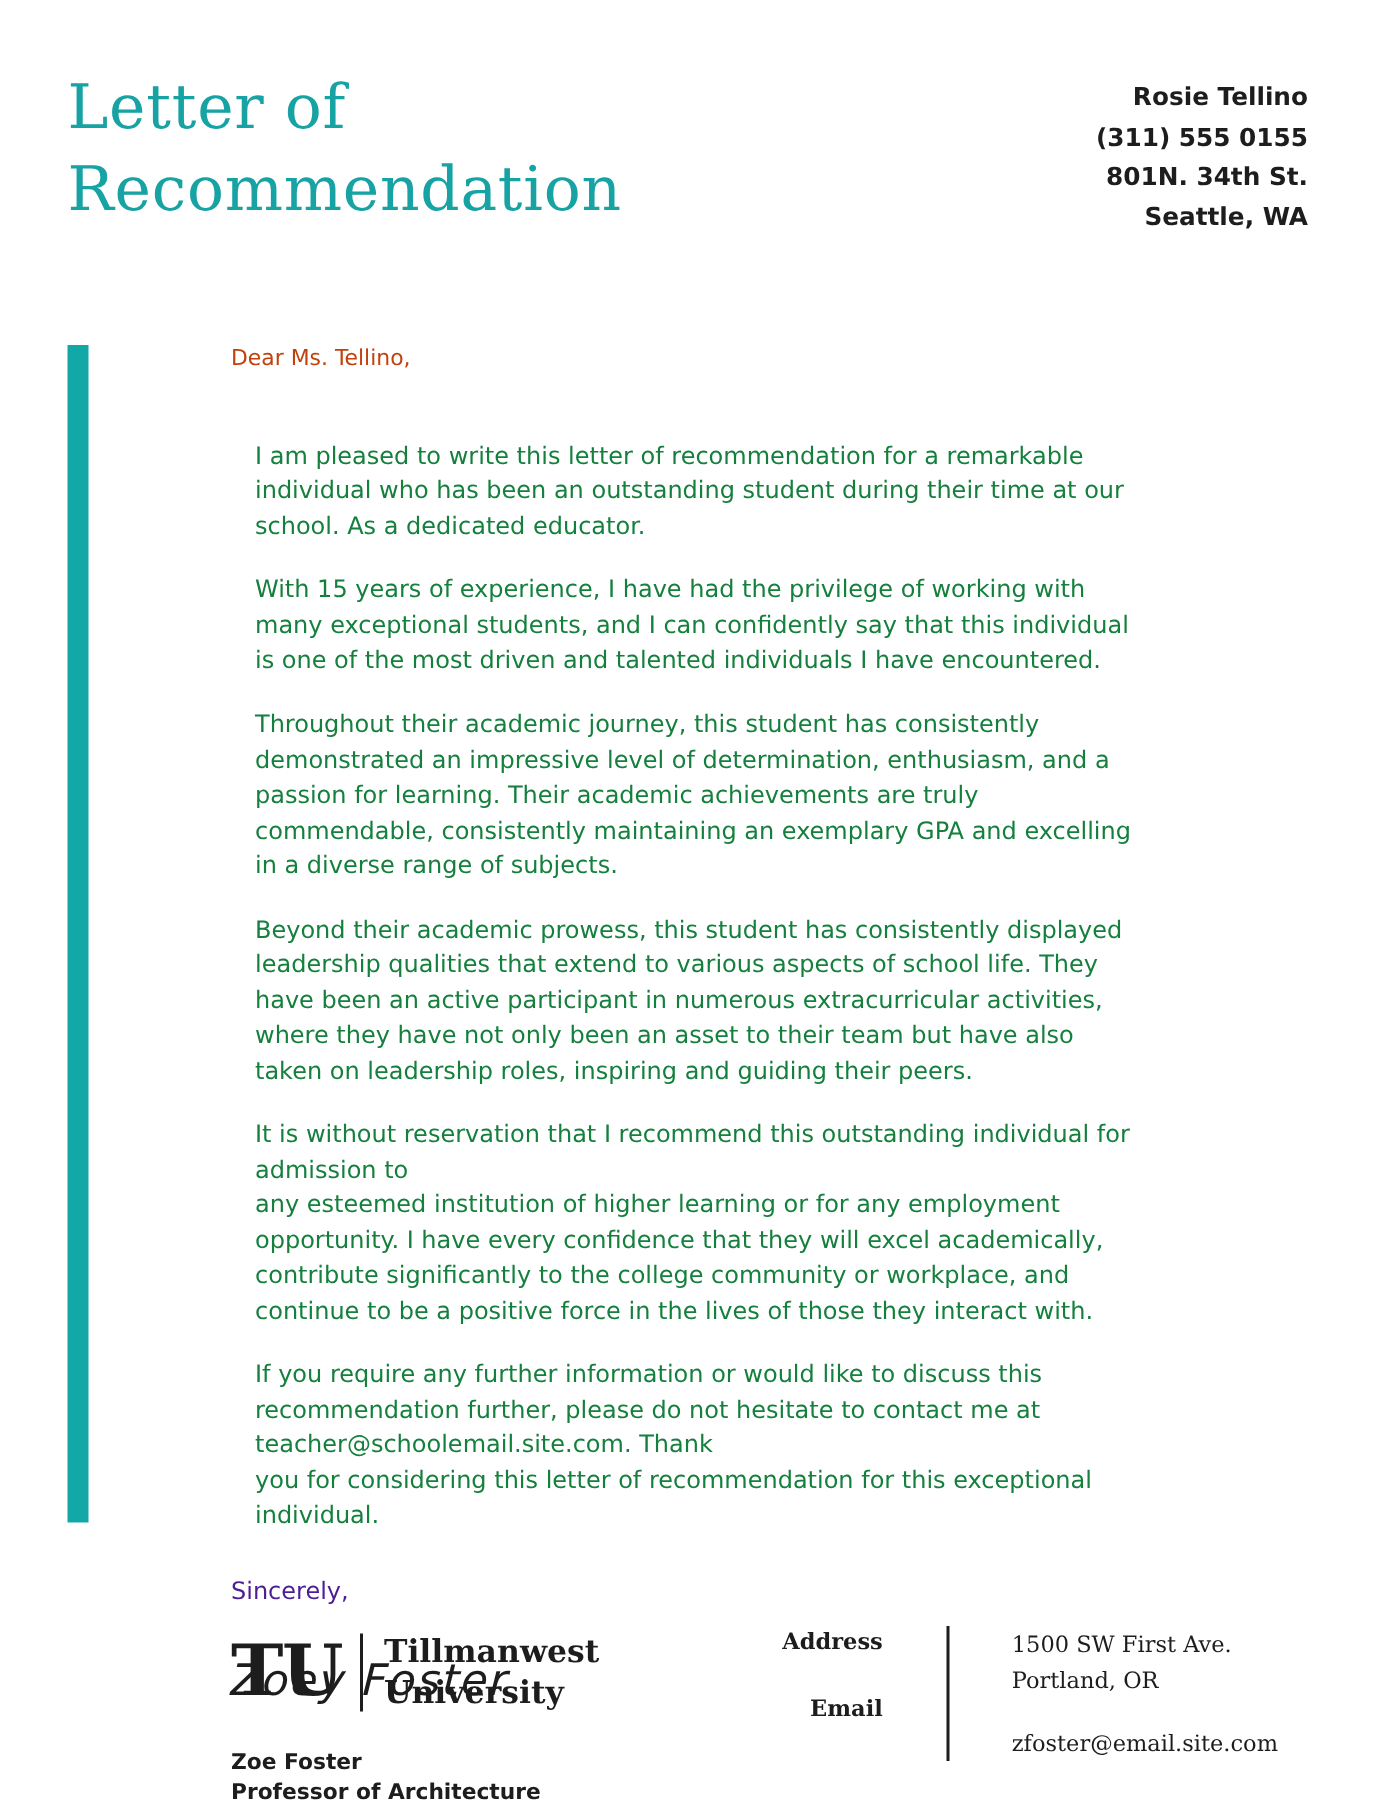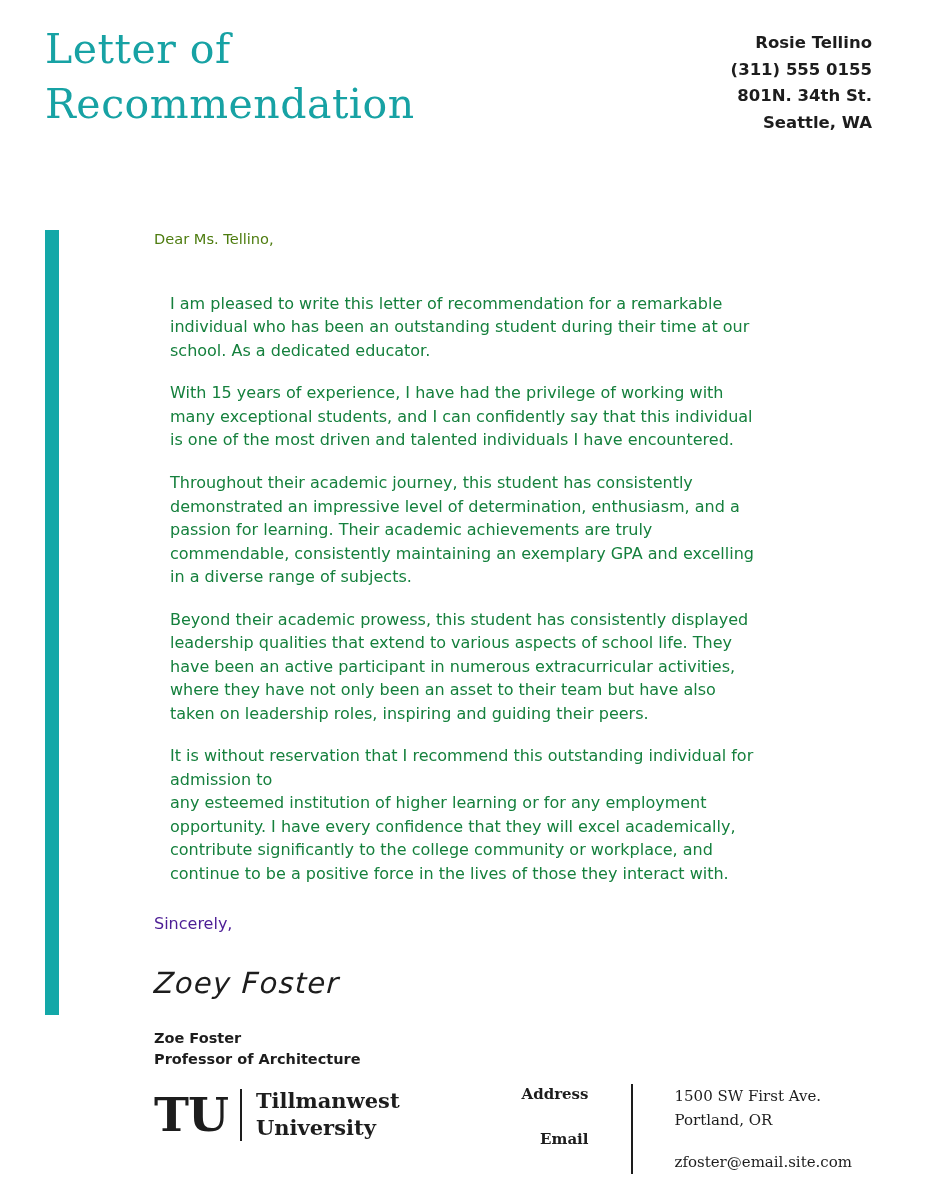--- a/index.html
+++ b/index.html
@@ -19,21 +19,21 @@
   .page {
     position: relative;
     width: 927px;
     height: 1200px;
     box-sizing: border-box;
   }
 
   
   .header {
     position: absolute;
-    top: 22px;
+    top: 44px;
     left: 45px;
     right: 55px;
     display: flex;
     justify-content: space-between;
     align-items: flex-start;
   }
 
   .doc-title {
     font-family: "DejaVu Serif", serif;
     color: #17a2a4;
@@ -71,21 +71,21 @@
   .body-wrap {
     position: absolute;
     left: 154px;
     top: 228px;
     width: 600px;
   }
 
   .salutation {
     font-size: 14.6px;
     line-height: 1.5;
-    color: #4d7c0f;
+    color: #c2410c;
     margin-bottom: 42px;
   }
 
   .para {
     font-size: 16px;
     line-height: 1.47;
     color: #15803d;
     margin: 0 0 19px 16px;
   }
 
@@ -223,20 +223,22 @@
 
   <div class="body-wrap">
     <div class="salutation">Dear Ms. Tellino,</div>
 
     <p class="para">I am pleased to write this letter of recommendation for a remarkable individual who has been an outstanding student during their time at our school. As a dedicated educator.</p>
     <p class="para">With 15 years of experience, I have had the privilege of working with many exceptional students, and I can confidently say that this individual is one of the most driven and talented individuals I have encountered.</p>
     <p class="para">Throughout their academic journey, this student has consistently demonstrated an impressive level of determination, enthusiasm, and a passion for learning. Their academic achievements are truly commendable, consistently maintaining an exemplary GPA and excelling in a diverse range of subjects.</p>
     <p class="para">Beyond their academic prowess, this student has consistently displayed leadership qualities that extend to various aspects of school life. They have been an active participant in numerous extracurricular activities, where they have not only been an asset to their team but have also taken on leadership roles, inspiring and guiding their peers.</p>
     <p class="para" style="white-space: pre-line;">It is without reservation that I recommend this outstanding individual for admission to
 any esteemed institution of higher learning or for any employment opportunity. I have every confidence that they will excel academically, contribute significantly to the college community or workplace, and continue to be a positive force in the lives of those they interact with.</p>
+    <p class="para" style="white-space: pre-line;">If you require any further information or would like to discuss this recommendation further, please do not hesitate to contact me at teacher@schoolemail.site.com. Thank
+you for considering this letter of recommendation for this exceptional individual.</p>
 
     <div class="closing">Sincerely,</div>
     <div class="signature">Zoey Foster</div>
     <div class="signer-name">Zoe Foster</div>
     <div class="signer-role">Professor of Architecture</div>
   </div>
 
   <div class="footer">
     <div class="logo-group">
       <div class="logo-mark">TU</div>

